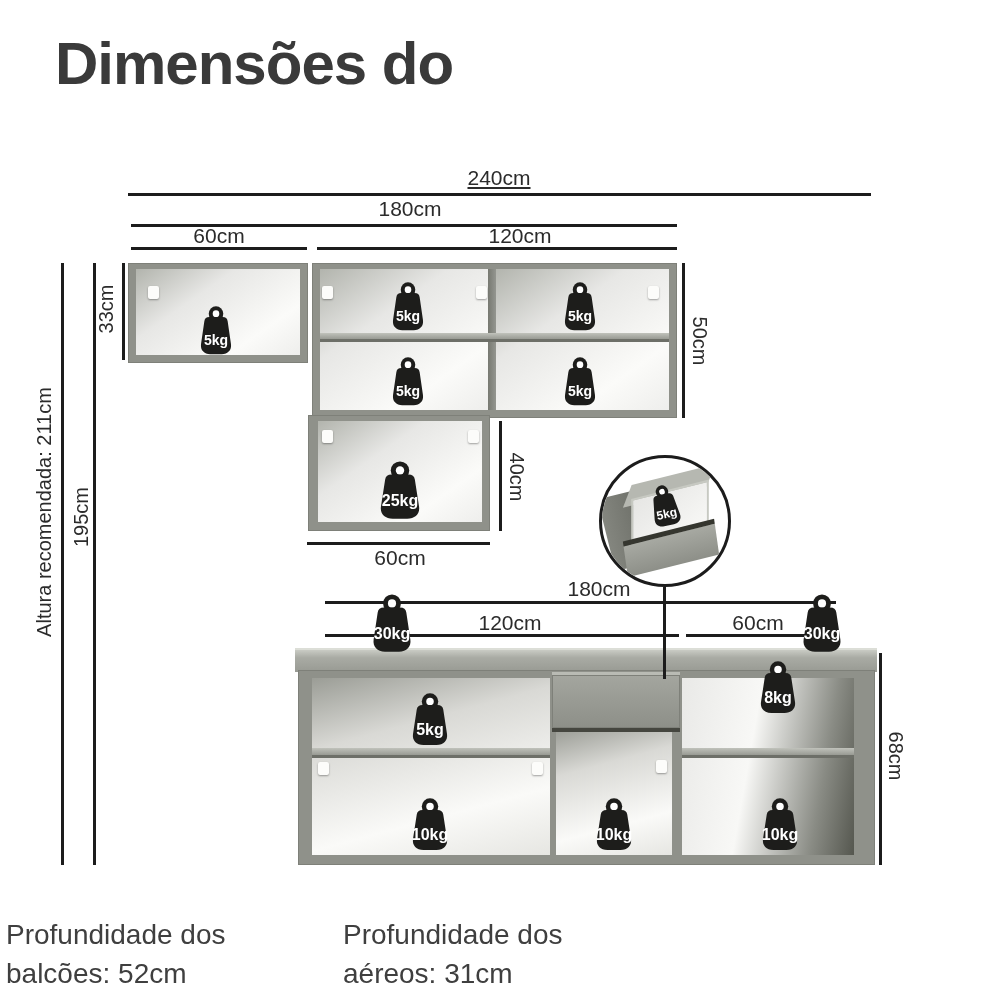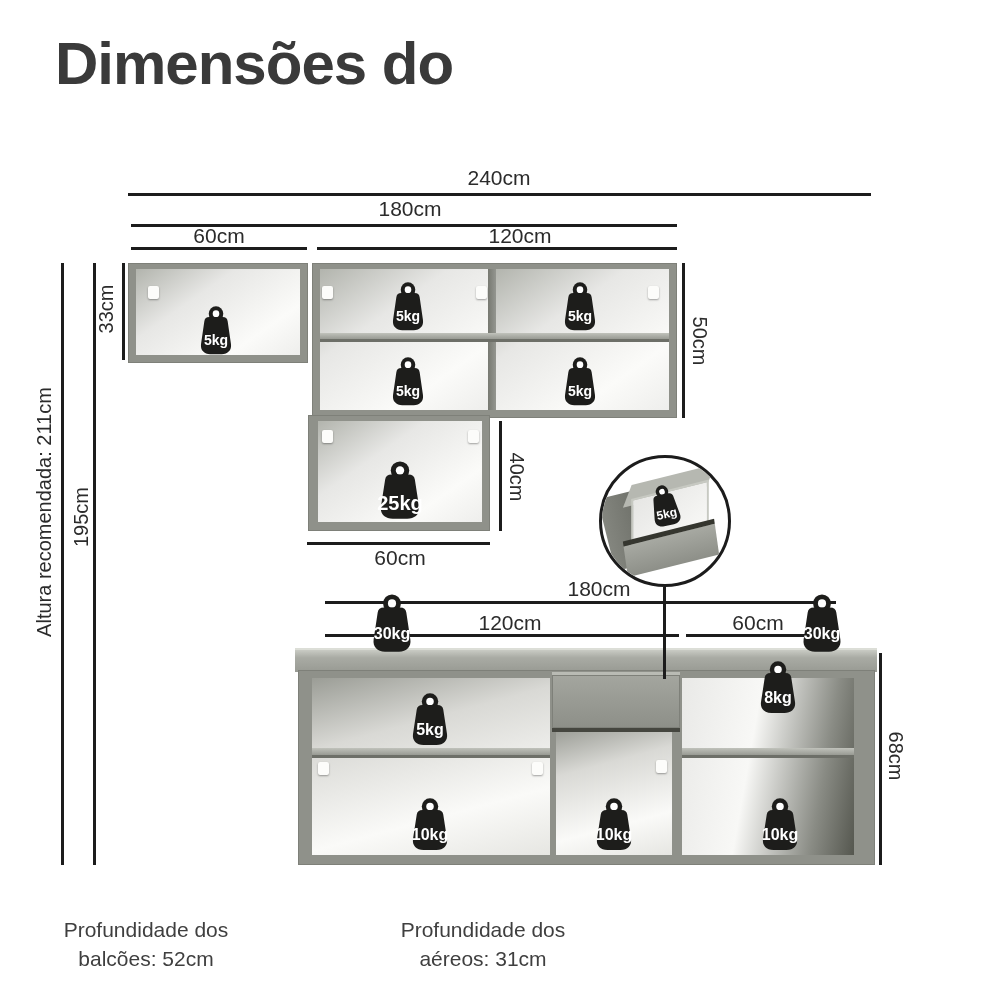--- a/index.html
+++ b/index.html
@@ -27,34 +27,34 @@
   .counter{position:absolute;background:linear-gradient(180deg,#c9cbc4 0%,#a9aba4 35%,#989a93 100%);border-top:2px solid #dcded7;}
   .drawer-front{position:absolute;background:linear-gradient(180deg,#a4a69f 0%,#8d8f88 100%);
                 border-top:3px solid #b9bbb4;border-bottom:4px solid #45463f;box-shadow:inset 0 0 0 1px #7e8079;}
   .pin{position:absolute;width:11px;height:13px;background:#fcfcfa;border-radius:2px;box-shadow:0 1px 2px rgba(0,0,0,.35);}
   
   .weight{position:absolute;}
   .wsvg{position:absolute;left:0;top:0;width:100%;height:100%;}
   .wlabel{position:absolute;left:0;right:0;top:52%;text-align:center;color:#ffffff;font-weight:700;}
   .wS{width:44px;height:52px;}  .wS .wlabel{font-size:14px;}
   .wM{width:50px;height:56px;}  .wM .wlabel{font-size:16px;}
-  .wM2{width:56px;height:62px;} .wM2 .wlabel{font-size:20px;}
+  .wM2{width:56px;height:62px;} .wM2 .wlabel{font-size:16px;}
   .wL{width:54px;height:62px;}  .wL .wlabel{font-size:16px;}
   .wXS{width:38px;height:44px;} .wXS .wlabel{font-size:12px;}
   
   .inset{position:absolute;left:599px;top:455px;width:132px;height:132px;border-radius:50%;
          border:3px solid #1c1c1c;background:#ffffff;overflow:hidden;box-sizing:border-box;}
   .d-side{position:absolute;left:4px;top:36px;width:36px;height:74px;background:linear-gradient(90deg,#84867f,#6f716a);transform:rotate(-14deg);}
   .d-backtop{position:absolute;left:24px;top:18px;width:86px;height:20px;background:#b6b8b1;transform:rotate(-14deg) skewX(-35deg);}
   .d-inner{position:absolute;left:28px;top:32px;width:80px;height:46px;background:linear-gradient(150deg,#e6e6e4,#f8f8f6);
            border:2px solid #c7c9c2;transform:rotate(-14deg) skewX(-14deg);box-sizing:border-box;}
   .d-front{position:absolute;left:22px;top:72px;width:94px;height:36px;background:linear-gradient(180deg,#a7a9a2,#8d8f88);
            border-top:5px solid #35362f;transform:rotate(-14deg) skewX(-6deg);box-sizing:border-box;}
   
-  .caption{position:absolute;font-size:21px;line-height:1.38;color:#3f3f3f;text-align:center;}
+  .caption{position:absolute;font-size:28px;line-height:1.38;color:#3f3f3f;}
 </style>
 </head>
 <body>
 
 <div class="canvas">
 
   <h1 class="title"><span>Dimensões do</span><br></h1>
 
   <div class="frame" style="left:128px;top:263px;width:180px;height:100px;"></div>
   <div class="interior upper" style="left:136px;top:269px;width:164px;height:86px;"></div>
@@ -97,21 +97,21 @@
           <circle cx="50" cy="19" r="16.5" fill="#1d1d1b"></circle>
           <circle cx="50" cy="19" r="7.5" fill="#ffffff"></circle>
           <path d="M35 26 L65 26 C72 26 75.5 29 76.5 35 L84 84 C86 97 77 106 63 106 L37 106 C23 106 14 97 16 84 L23.5 35 C24.5 29 28 26 35 26 Z" fill="#1d1d1b"></path>
         </svg>
       <span class="wlabel">5kg</span>
     </div>
   </div>
   <div class="dline v" style="left:663px;top:587px;height:92px;"></div>
 
   <div class="dline h" style="left:128px;top:193px;width:743px;"></div>
-  <div class="hlab" style="left:499px;top:166px;">240cm</div>
+  <div class="hlab" style="left:499px;top:166px;text-decoration:underline;">240cm</div>
   <div class="dline h" style="left:131px;top:224px;width:546px;"></div>
   <div class="hlab" style="left:410px;top:197px;">180cm</div>
   <div class="dline h" style="left:131px;top:247px;width:176px;"></div>
   <div class="hlab" style="left:219px;top:224px;">60cm</div>
   <div class="dline h" style="left:317px;top:247px;width:360px;"></div>
   <div class="hlab" style="left:520px;top:224px;">120cm</div>
 
   <div class="dline v" style="left:61px;top:263px;height:602px;"></div>
   <div class="vlab" style="left:44px;top:512px;">Altura recomendada: 211cm</div>
   <div class="dline v" style="left:93px;top:263px;height:602px;"></div>

